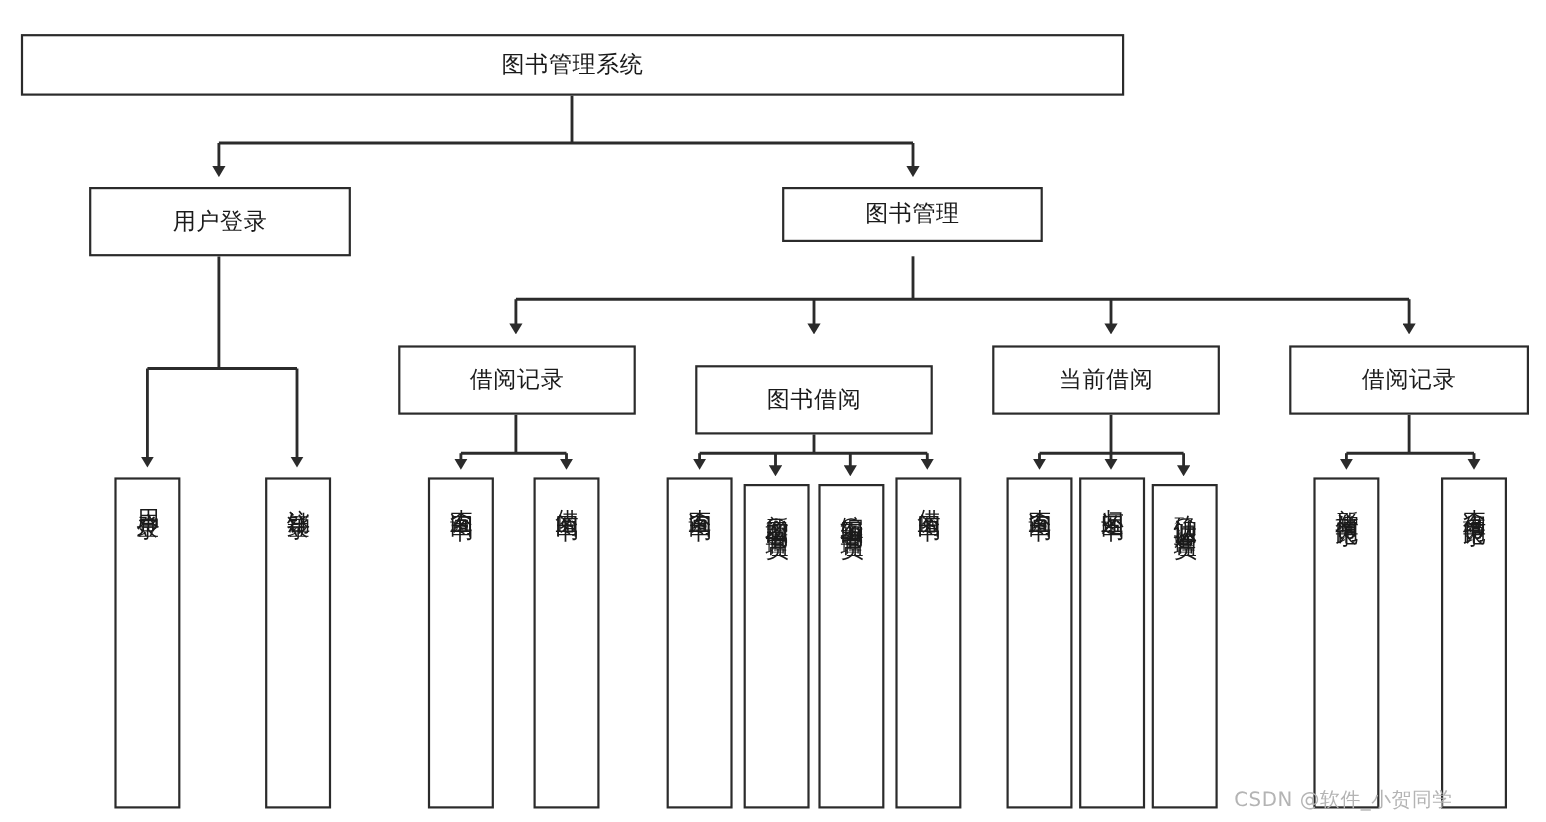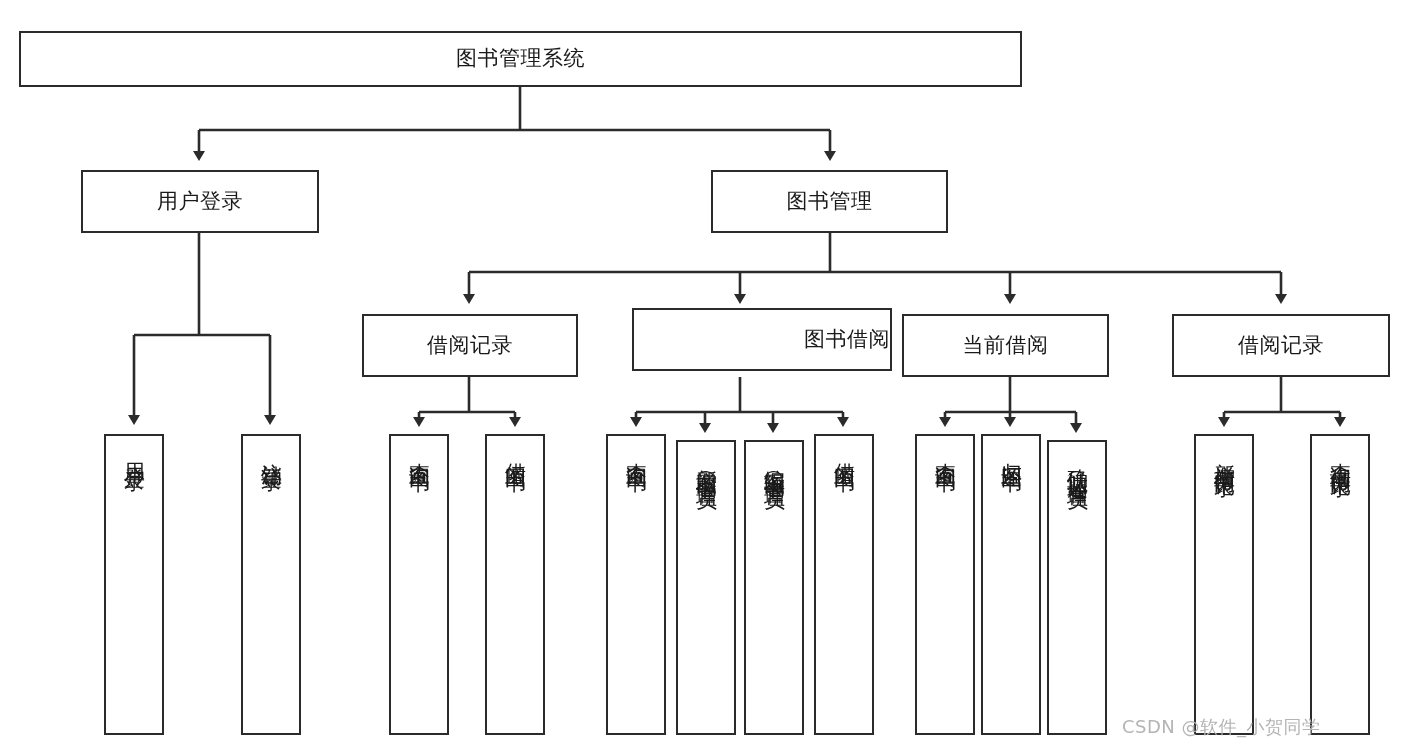--- a/index.html
+++ b/index.html
@@ -119,28 +119,28 @@
     </g>
   </svg>
 
   <div class="node horiz" style="left:19px; top:12px; width:1003px; height:56px;margin-top:19px;">
     <span class="label">图书管理系统</span>
   </div>
 
   <div class="node horiz" style="left:81px; top:170px; width:238px; height:63px;">
     <span class="label">用户登录</span>
   </div>
-  <div class="node horiz" style="left:711px; top:170px; width:237px; height:63px;">
+  <div class="node horiz" style="left:711px; top:170px; width:237px; height:50px;">
     <span class="label">图书管理</span>
   </div>
 
   <div class="node horiz" style="left:362px; top:314px; width:216px; height:63px;">
     <span class="label">借阅记录</span>
   </div>
-  <div class="node horiz" style="left:632px; top:308px; width:260px; height:63px;justify-content:flex-end;">
+  <div class="node horiz" style="left:632px; top:332px; width:216px; height:63px;">
     <span class="label">图书借阅</span>
   </div>
   <div class="node horiz" style="left:902px; top:314px; width:207px; height:63px;">
     <span class="label">当前借阅</span>
   </div>
   <div class="node horiz" style="left:1172px; top:314px; width:218px; height:63px;">
     <span class="label">借阅记录</span>
   </div>
 
   <div class="node vert" style="left:104px; top:434px; width:60px; height:301px;">

